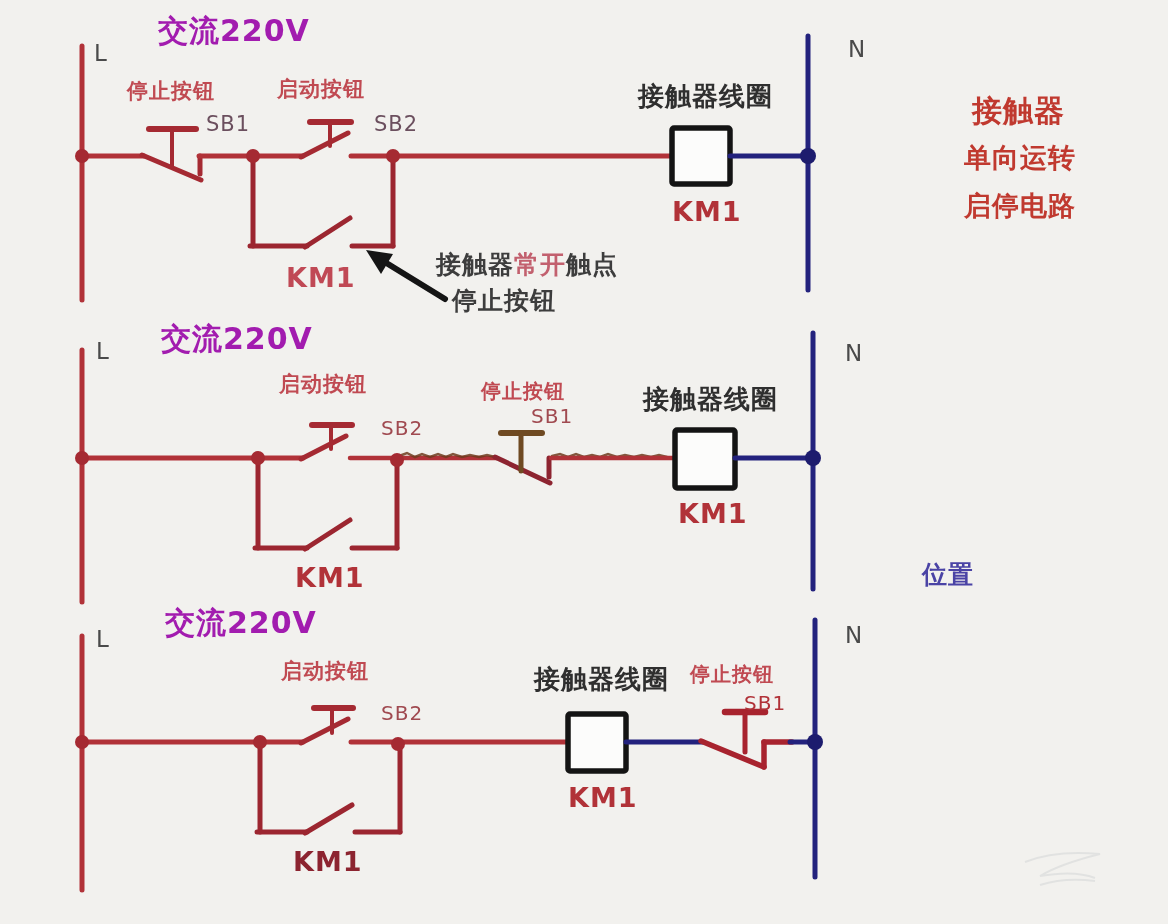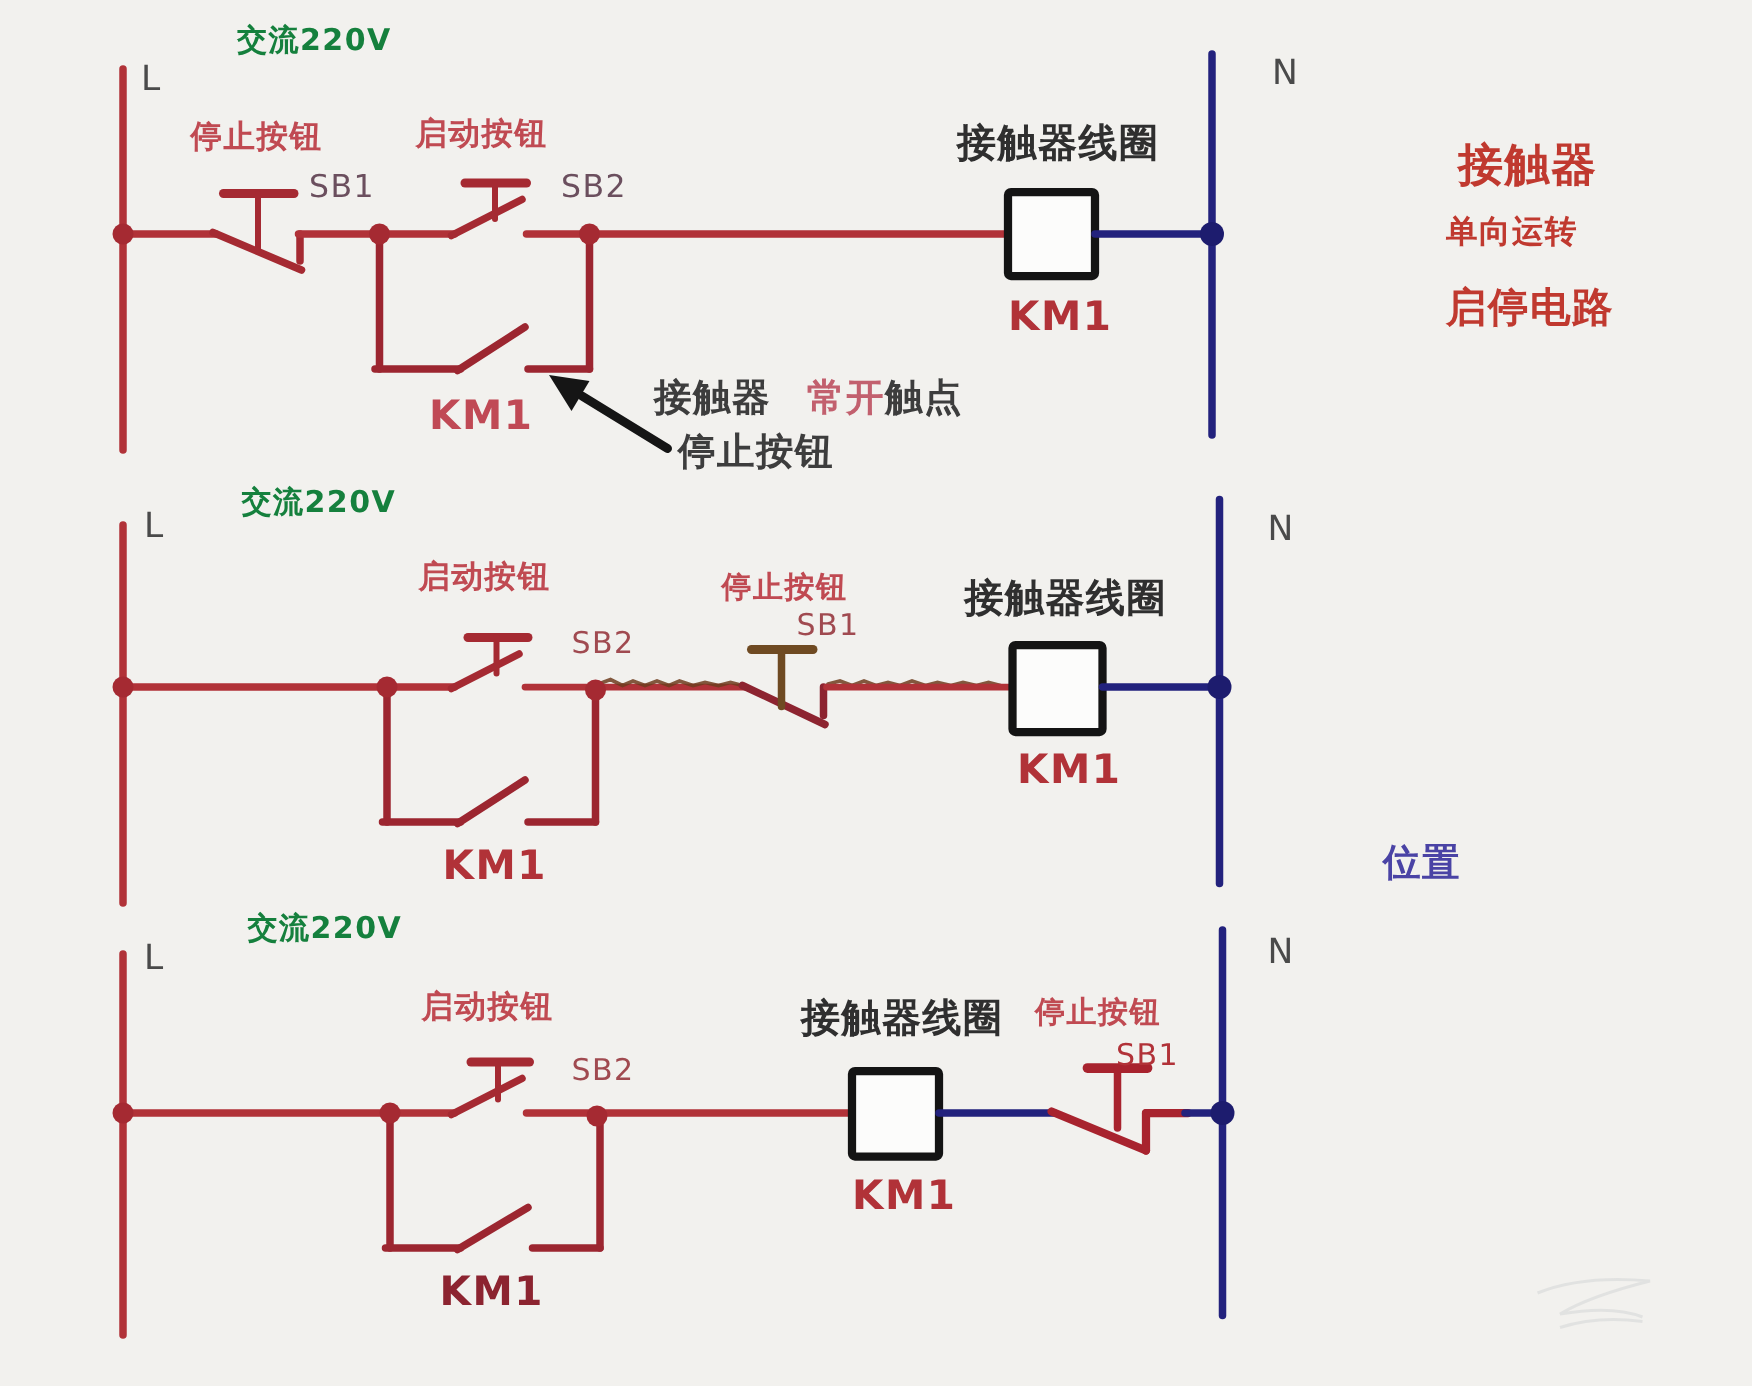--- a/index.html
+++ b/index.html
@@ -3,31 +3,31 @@
 <meta charset="utf-8">
 <style>
   html,body{margin:0;padding:0;background:#e8e8e6;}
   .stage{
     position:relative;width:1168px;height:924px;overflow:hidden;
     background:#f2f1ee;
     font-family:"DejaVu Sans","Liberation Sans",sans-serif;
   }
   .stage svg{position:absolute;left:0;top:0;}
   .lbl{position:absolute;white-space:nowrap;line-height:1;letter-spacing:1px;}
-  .title{font-size:20px;font-weight:bold;color:#15803d;}
+  .title{font-size:30px;font-weight:bold;color:#a21caf;}
   .rail{font-size:23px;color:#4a4a4a;}
   .redlbl{font-size:21px;font-weight:bold;color:#c04a52;}
   .sbdark{font-size:21px;color:#6b4f5e;}
   .sbred{font-size:20px;color:#a04a50;}
   .coillbl{font-size:26px;font-weight:bold;color:#2f2f2f;text-align:right;}
   .km{font-size:27px;font-weight:bold;color:#b13238;}
   .km-dark{color:#8c2430;}
   .km-lite{color:#c04955;}
   .anno{font-size:25px;font-weight:bold;color:#3d3d3d;}
-  .anno .hl{color:#c2606e;margin-left:24px;}
+  .anno .hl{color:#c2606e;}
   .side{color:#c0392f;font-weight:bold;}
   .bluenote{font-size:25px;font-weight:bold;color:#4a43a5;}
 </style>
 </head>
 <body>
 
 <div class="stage">
 
   <svg width="1168" height="924" viewBox="0 0 1168 924">
 
@@ -166,21 +166,21 @@
   <div class="lbl coillbl" style="left:638px;top:83px;">接触器线圈</div>
   <div class="lbl km" style="left:672px;top:198px;">KM1</div>
   <div class="lbl km km-lite" style="left:286px;top:264px;">KM1</div>
 
   <div class="lbl anno" style="left:436px;top:252px;">
     <span>接触器</span><span class="hl">常开</span><span>触点</span>
   </div>
   <div class="lbl anno" style="left:452px;top:288px;">停止按钮</div>
 
   <div class="lbl side" style="left:972px;top:96px;font-size:30px;">接触器</div>
-  <div class="lbl side" style="left:964px;top:144px;font-size:21px;">单向运转</div>
+  <div class="lbl side" style="left:964px;top:144px;font-size:27px;">单向运转</div>
   <div class="lbl side" style="left:964px;top:192px;font-size:27px;">启停电路</div>
 
   <div class="lbl title" style="left:161px;top:324px;">交流220V</div>
   <div class="lbl rail" style="left:96px;top:340px;">L</div>
   <div class="lbl rail" style="left:845px;top:342px;">N</div>
   <div class="lbl redlbl" style="left:279px;top:374px;">启动按钮</div>
   <div class="lbl sbred" style="left:381px;top:418px;">SB2</div>
   <div class="lbl redlbl" style="left:481px;top:381px;font-size:20px;">停止按钮</div>
   <div class="lbl sbred" style="left:531px;top:406px;">SB1</div>
   <div class="lbl coillbl" style="left:643px;top:386px;">接触器线圈</div>

